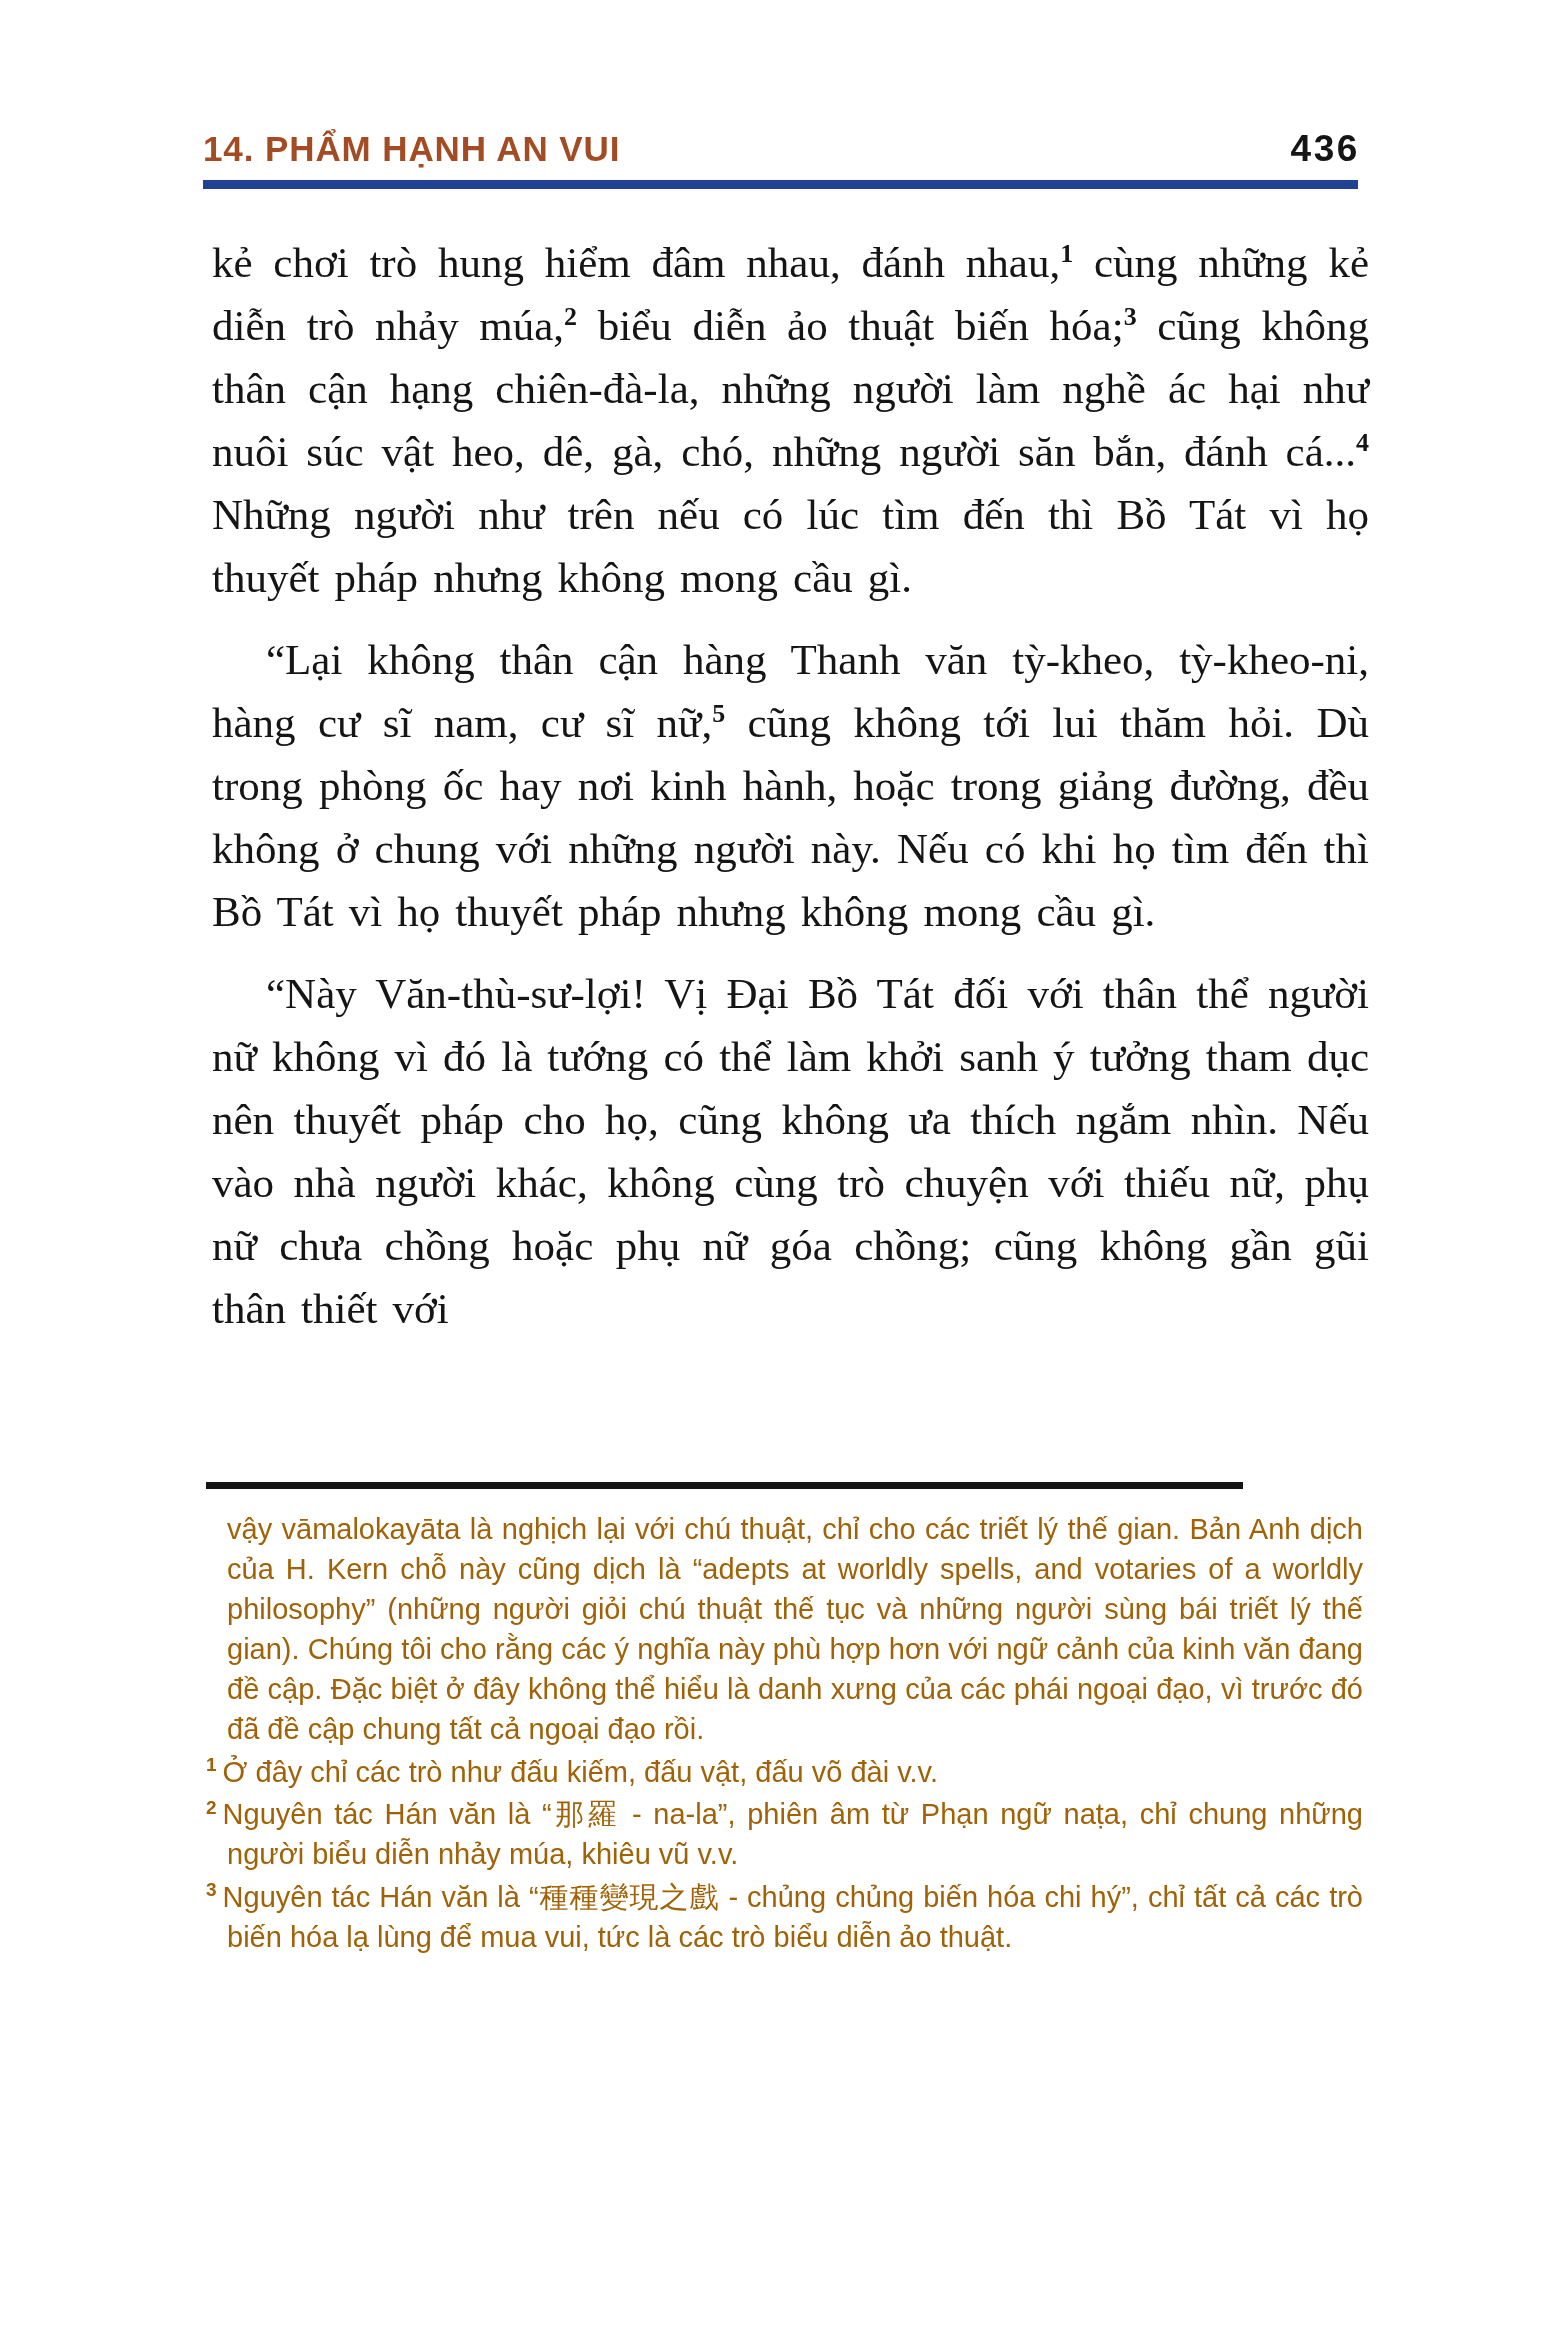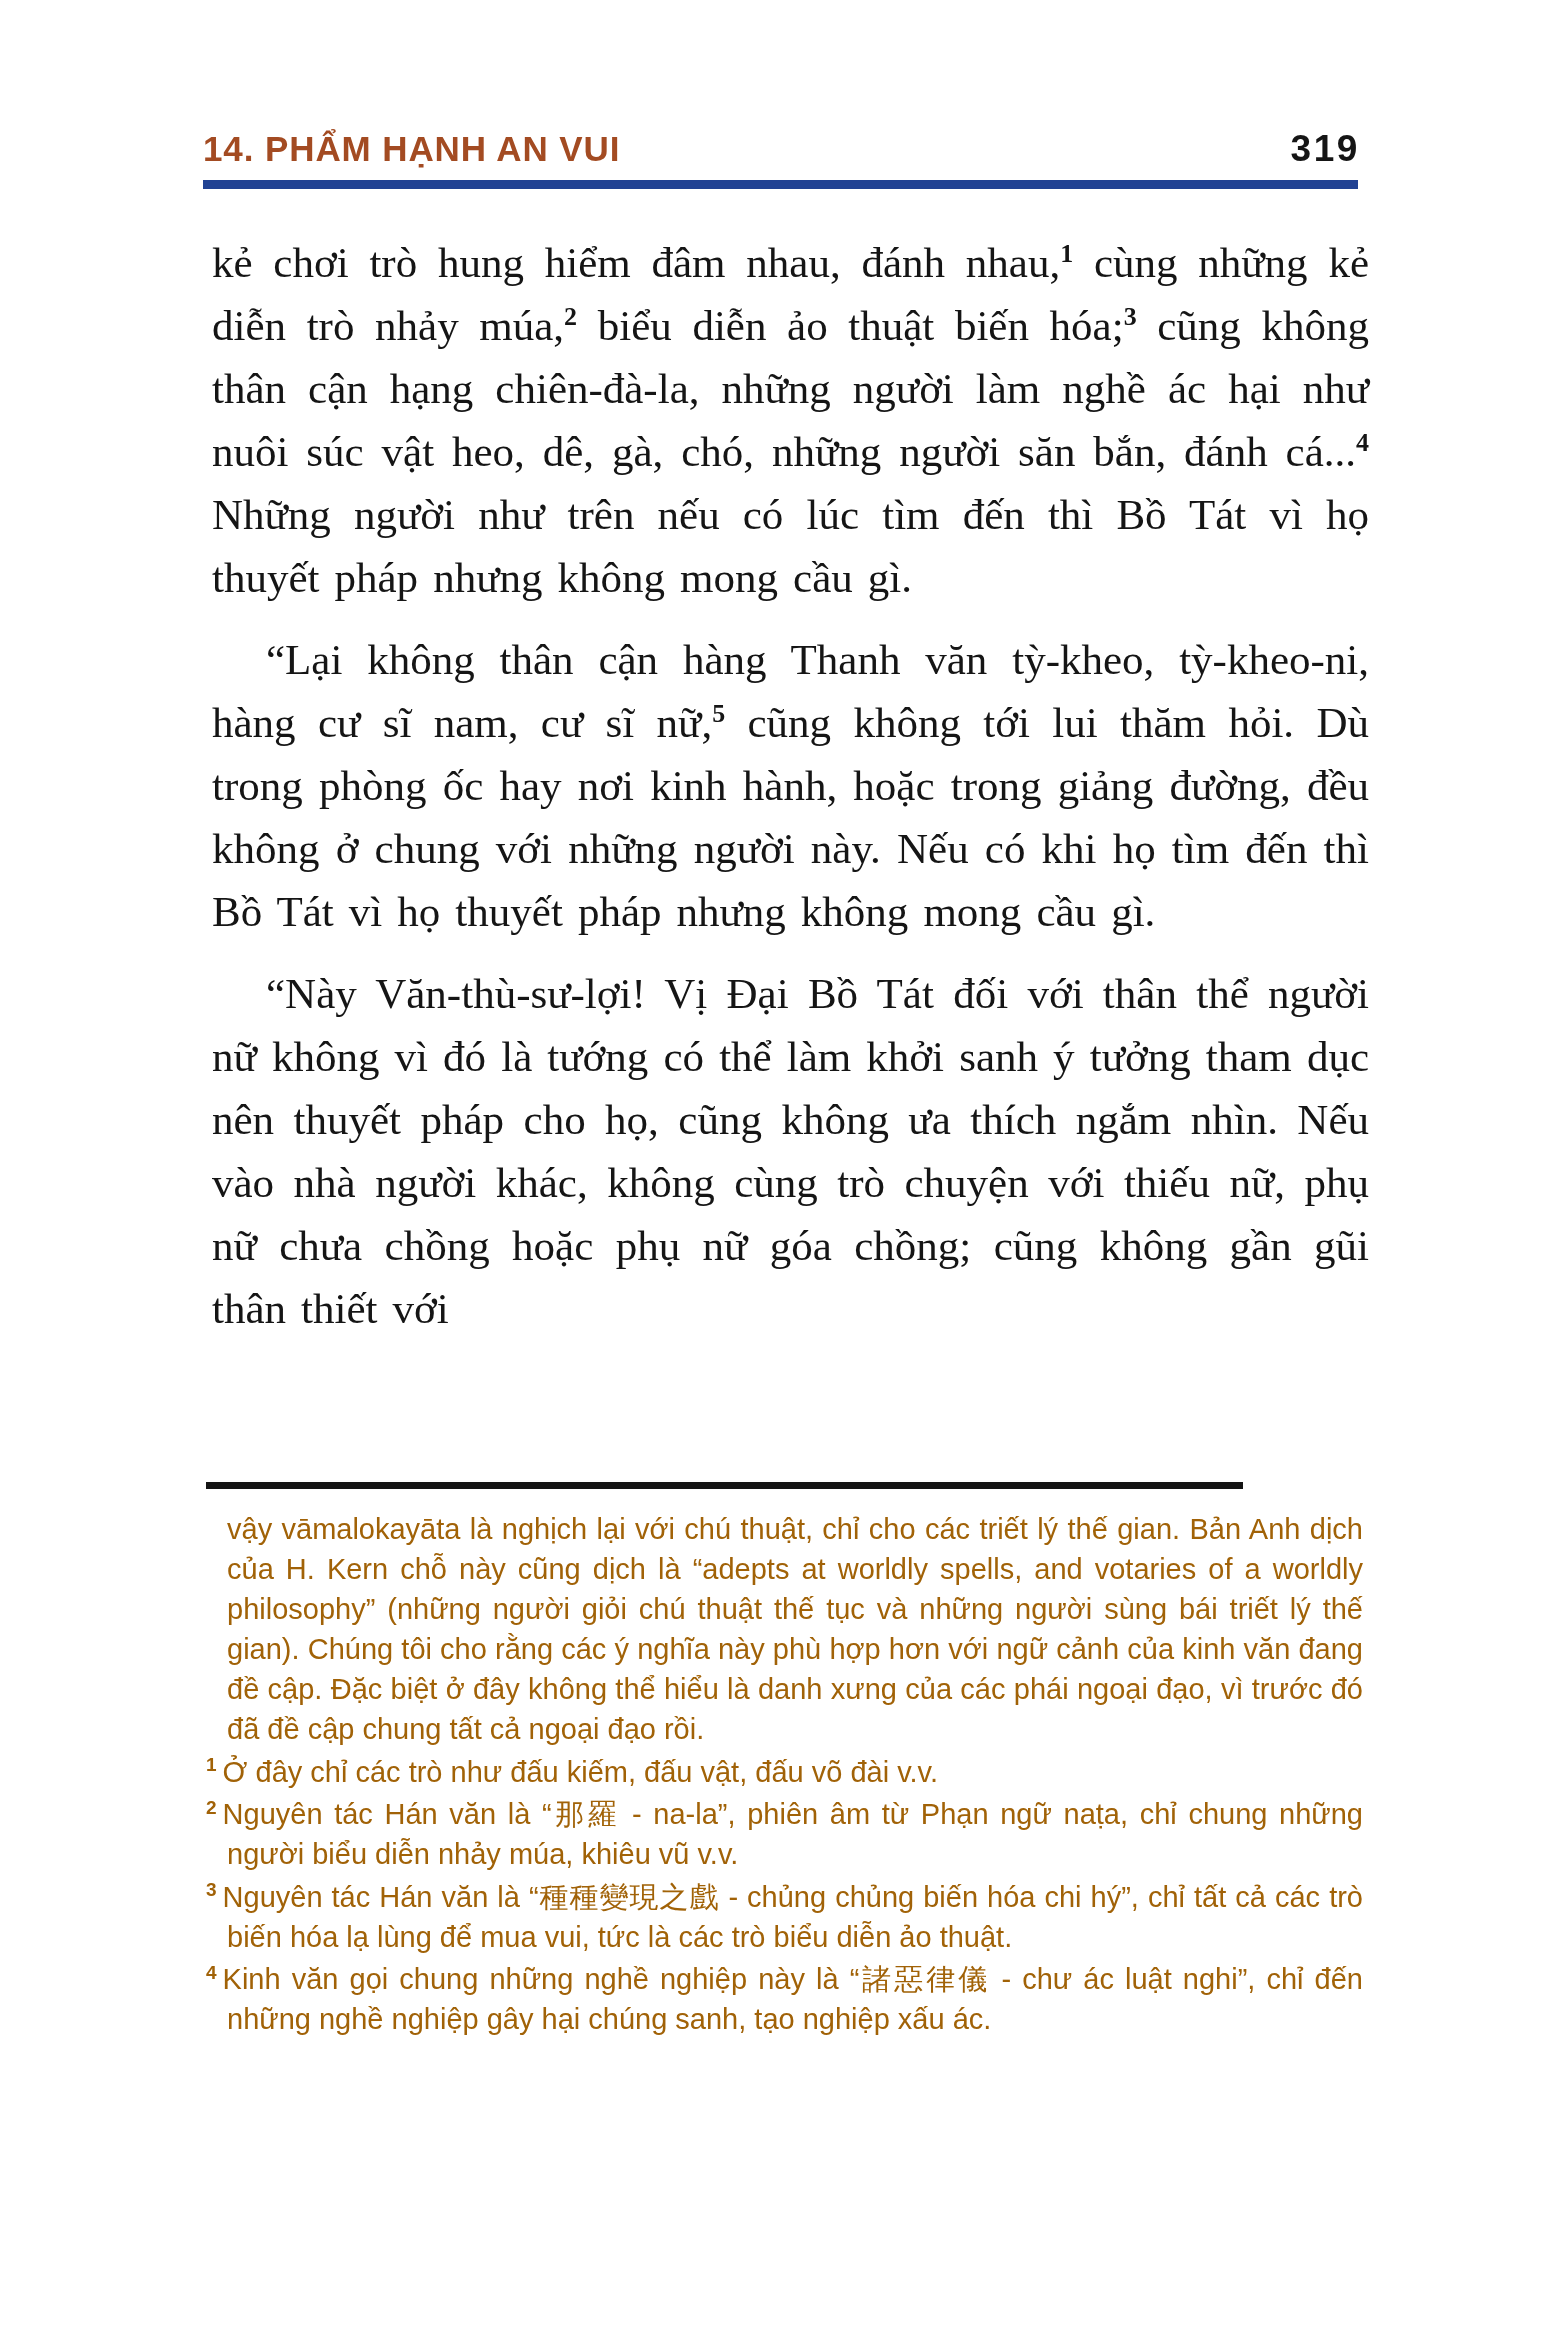--- a/index.html
+++ b/index.html
@@ -62,35 +62,34 @@
     font-weight: bold; font-size: 19px; line-height: 0; margin-right: 6px;
   }
 </style>
 </head>
 <body>
 
 <div class="page">
 
   <header class="header">
     <span class="chapter-title" style="color: rgb(163, 75, 34); text-align: center;">14. PHẨM HẠNH AN VUI</span>
-    <span class="page-number">319</span>
+    <span class="page-number">436</span>
   </header>
 
   <div class="header-rule" style="background: rgb(33, 66, 147);"></div>
 
   <main class="body-text" id="body-text">
       <p class="body-par">kẻ chơi trò hung hiểm đâm nhau, đánh nhau,<sup>1</sup> cùng những kẻ diễn trò nhảy múa,<sup>2</sup> biểu diễn ảo thuật biến hóa;<sup>3</sup> cũng không thân cận hạng chiên-đà-la, những người làm nghề ác hại như nuôi súc vật heo, dê, gà, chó, những người săn bắn, đánh cá...<sup>4</sup> Những người như trên nếu có lúc tìm đến thì Bồ Tát vì họ thuyết pháp nhưng không mong cầu gì.</p>
       <p class="body-par indent">“Lại không thân cận hàng Thanh văn tỳ-kheo, tỳ-kheo-ni, hàng cư sĩ nam, cư sĩ nữ,<sup>5</sup> cũng không tới lui thăm hỏi. Dù trong phòng ốc hay nơi kinh hành, hoặc trong giảng đường, đều không ở chung với những người này. Nếu có khi họ tìm đến thì Bồ Tát vì họ thuyết pháp nhưng không mong cầu gì.</p>
       <p class="body-par indent">“Này Văn-thù-sư-lợi! Vị Đại Bồ Tát đối với thân thể người nữ không vì đó là tướng có thể làm khởi sanh ý tưởng tham dục nên thuyết pháp cho họ, cũng không ưa thích ngắm nhìn. Nếu vào nhà người khác, không cùng trò chuyện với thiếu nữ, phụ nữ chưa chồng hoặc phụ nữ góa chồng; cũng không gần gũi thân thiết với</p>
     </main>
 
   <div class="footnote-rule"></div>
 
   <section class="footnotes" id="footnotes">
       <p class="fn fn-cont">vậy vāmalokayāta là nghịch lại với chú thuật, chỉ cho các triết lý thế gian. Bản Anh dịch của H. Kern chỗ này cũng dịch là “adepts at worldly spells, and votaries of a worldly philosophy” (những người giỏi chú thuật thế tục và những người sùng bái triết lý thế gian). Chúng tôi cho rằng các ý nghĩa này phù hợp hơn với ngữ cảnh của kinh văn đang đề cập. Đặc biệt ở đây không thể hiểu là danh xưng của các phái ngoại đạo, vì trước đó đã đề cập chung tất cả ngoại đạo rồi.</p>
       <p class="fn"><sup class="fn-marker">1</sup>Ở đây chỉ các trò như đấu kiếm, đấu vật, đấu võ đài v.v.</p>
       <p class="fn"><sup class="fn-marker">2</sup>Nguyên tác Hán văn là “那羅 - na-la”, phiên âm từ Phạn ngữ naṭa, chỉ chung những người biểu diễn nhảy múa, khiêu vũ v.v.</p>
       <p class="fn"><sup class="fn-marker">3</sup>Nguyên tác Hán văn là “種種變現之戲 - chủng chủng biến hóa chi hý”, chỉ tất cả các trò biến hóa lạ lùng để mua vui, tức là các trò biểu diễn ảo thuật.</p>
-      <p class="fn"><sup class="fn-marker">4</sup>Kinh văn gọi chung những nghề nghiệp này là “諸惡律儀 - chư ác luật nghi”, chỉ đến những nghề nghiệp gây hại chúng sanh, tạo nghiệp xấu ác.</p>
     </section>
 
 </div>
 
 
 </body></html>

